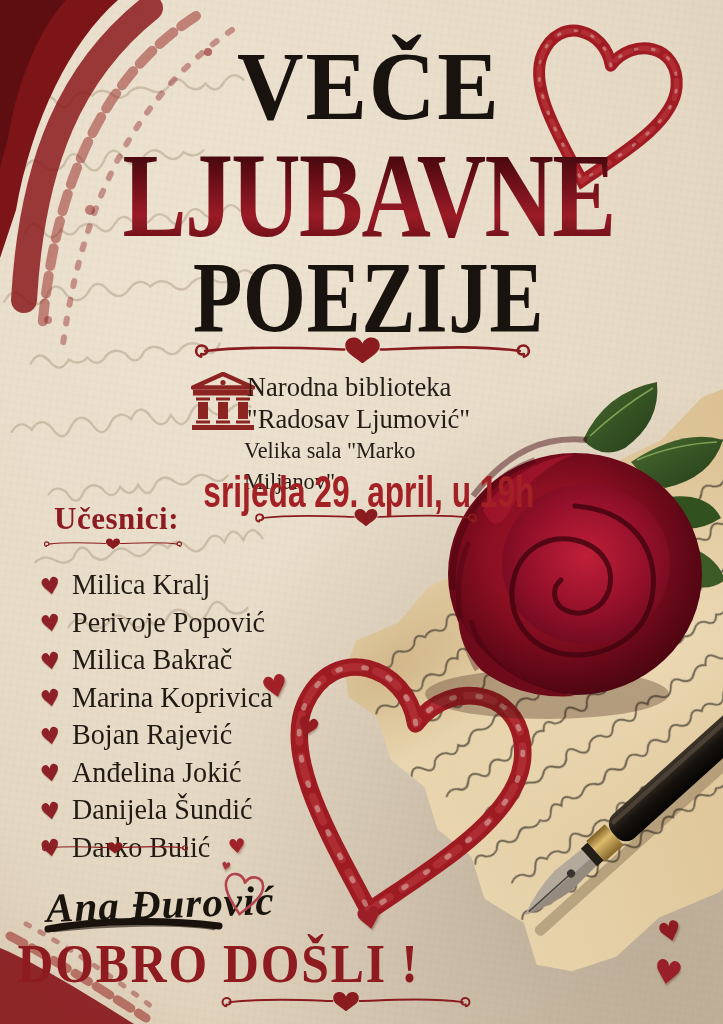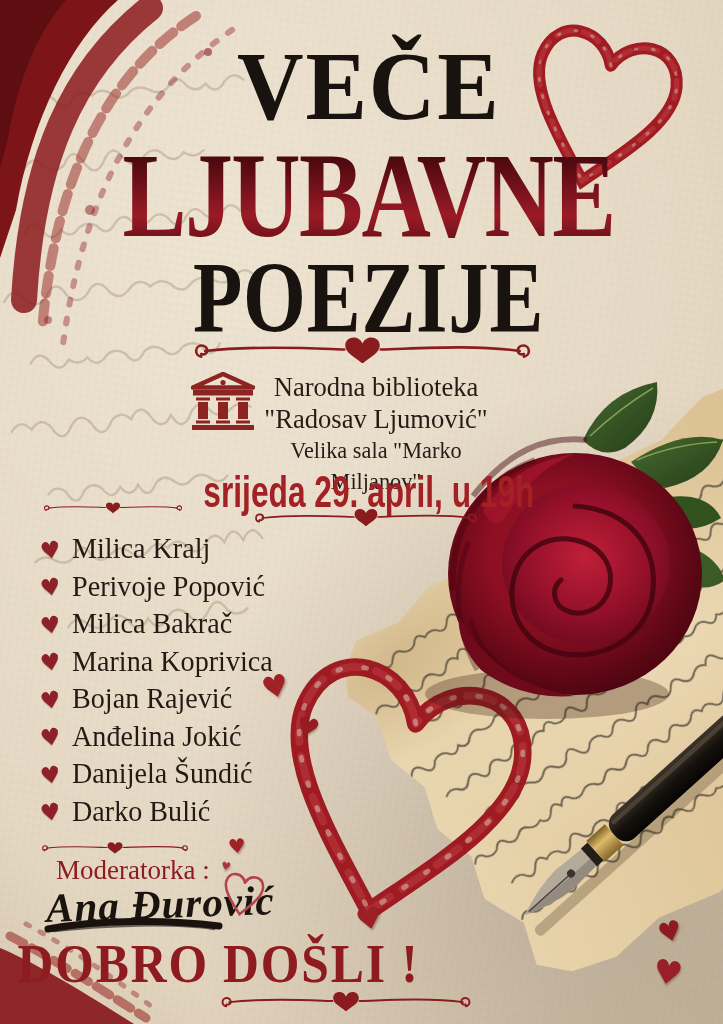--- a/index.html
+++ b/index.html
@@ -23,21 +23,21 @@
   .tx{display:inline-block;}
   .t1{top:38px;font-size:97px;color:#18130e;}
   .t1 .tx{transform:scaleX(.95);letter-spacing:2px;}
   .t2{top:136px;font-size:120px;}
   .t2 .tx{transform:scaleX(.80);letter-spacing:-2px;
     background:linear-gradient(180deg,#2d060a 0%,#5f0c14 30%,#9a1b26 66%,#540a10 100%);
     -webkit-background-clip:text;background-clip:text;color:transparent;-webkit-text-fill-color:transparent;}
   .t3{top:248px;font-size:101px;color:#18130e;}
   .t3 .tx{transform:scaleX(.80);letter-spacing:1px;}
   
-  .venue-text{position:absolute;left:240px;top:371px;width:272px;text-align:center;color:#241d17;z-index:6;}
+  .venue-text{position:absolute;left:240px;top:371px;width:272px;color:#241d17;z-index:6;}
   .v1,.v2{font-size:28px;line-height:32px;transform:scaleX(.95);}
   .v3{font-size:23px;line-height:31px;transform:scaleX(.97);}
   .date{position:absolute;top:467px;left:0;width:100%;text-align:center;z-index:6;
         font-family:"Liberation Sans",sans-serif;font-weight:bold;font-size:44px;color:#a32025;}
   .date .tx{transform:scaleX(.72);}
   
   .dl{stroke:#8a1c20;stroke-width:2.6;fill:none;stroke-linecap:round;}
   .dh{fill:#8a1c20;}
   .divider{position:absolute;z-index:6;}
   
@@ -178,20 +178,21 @@
     <div class="v2">"Radosav Ljumović"</div>
     <div class="v3">Velika sala "Marko Miljanov"</div>
   </div>
 
   <div class="date"><span class="tx">srijeda 29. april, u 19h</span></div>
   <svg class="divider" style="left:252px;top:508px" width="228" height="18" viewBox="0 0 340 26">
       <use href="#hdiv"></use>
     </svg>
 
   <div class="participants">
+    <div class="p-label">Učesnici:</div>
     <svg style="margin-left:2px" width="142" height="13" viewBox="0 0 340 26">
         <use href="#hdiv"></use>
       </svg>
     <div class="p-list">
       <div class="p-row">
           <span class="p-heart">♥</span>
           <span class="p-name">Milica Kralj</span>
         </div>
       <div class="p-row">
           <span class="p-heart">♥</span>
@@ -220,21 +221,20 @@
       <div class="p-row">
           <span class="p-heart">♥</span>
           <span class="p-name">Darko Bulić</span>
         </div>
     </div>
   </div>
 
   <svg class="divider" style="left:40px;top:841px" width="150" height="13" viewBox="0 0 340 26">
       <use href="#hdiv"></use>
     </svg>
-  <div class="mod-label">Moderatorka :</div>
   <div class="mod-name">Ana Đurović</div>
   <svg class="abs" style="left:44px;top:916px;z-index:6" width="182" height="20" viewBox="0 0 182 20">
     <path d="M4,13 C52,4 122,3 175,10" stroke="#1a130d" stroke-width="7" fill="none" stroke-linecap="round"></path>
     <path d="M10,15 C62,9 132,7 170,13" stroke="#1a130d" stroke-width="2.5" fill="none" opacity=".6" stroke-linecap="round"></path>
   </svg>
   <svg class="abs" style="left:219px;top:869px;z-index:6;transform:rotate(10deg)" width="48" height="50" viewBox="0 0 290 310">
     <path class="heart-brush-stroke" d="M145,84 C122,28 42,22 30,92 C20,152 92,222 145,282 C198,222 270,152 260,92 C248,22 168,28 145,84" stroke="#b4444c" stroke-width="16"></path>
   </svg>
 
   <div class="letter">

